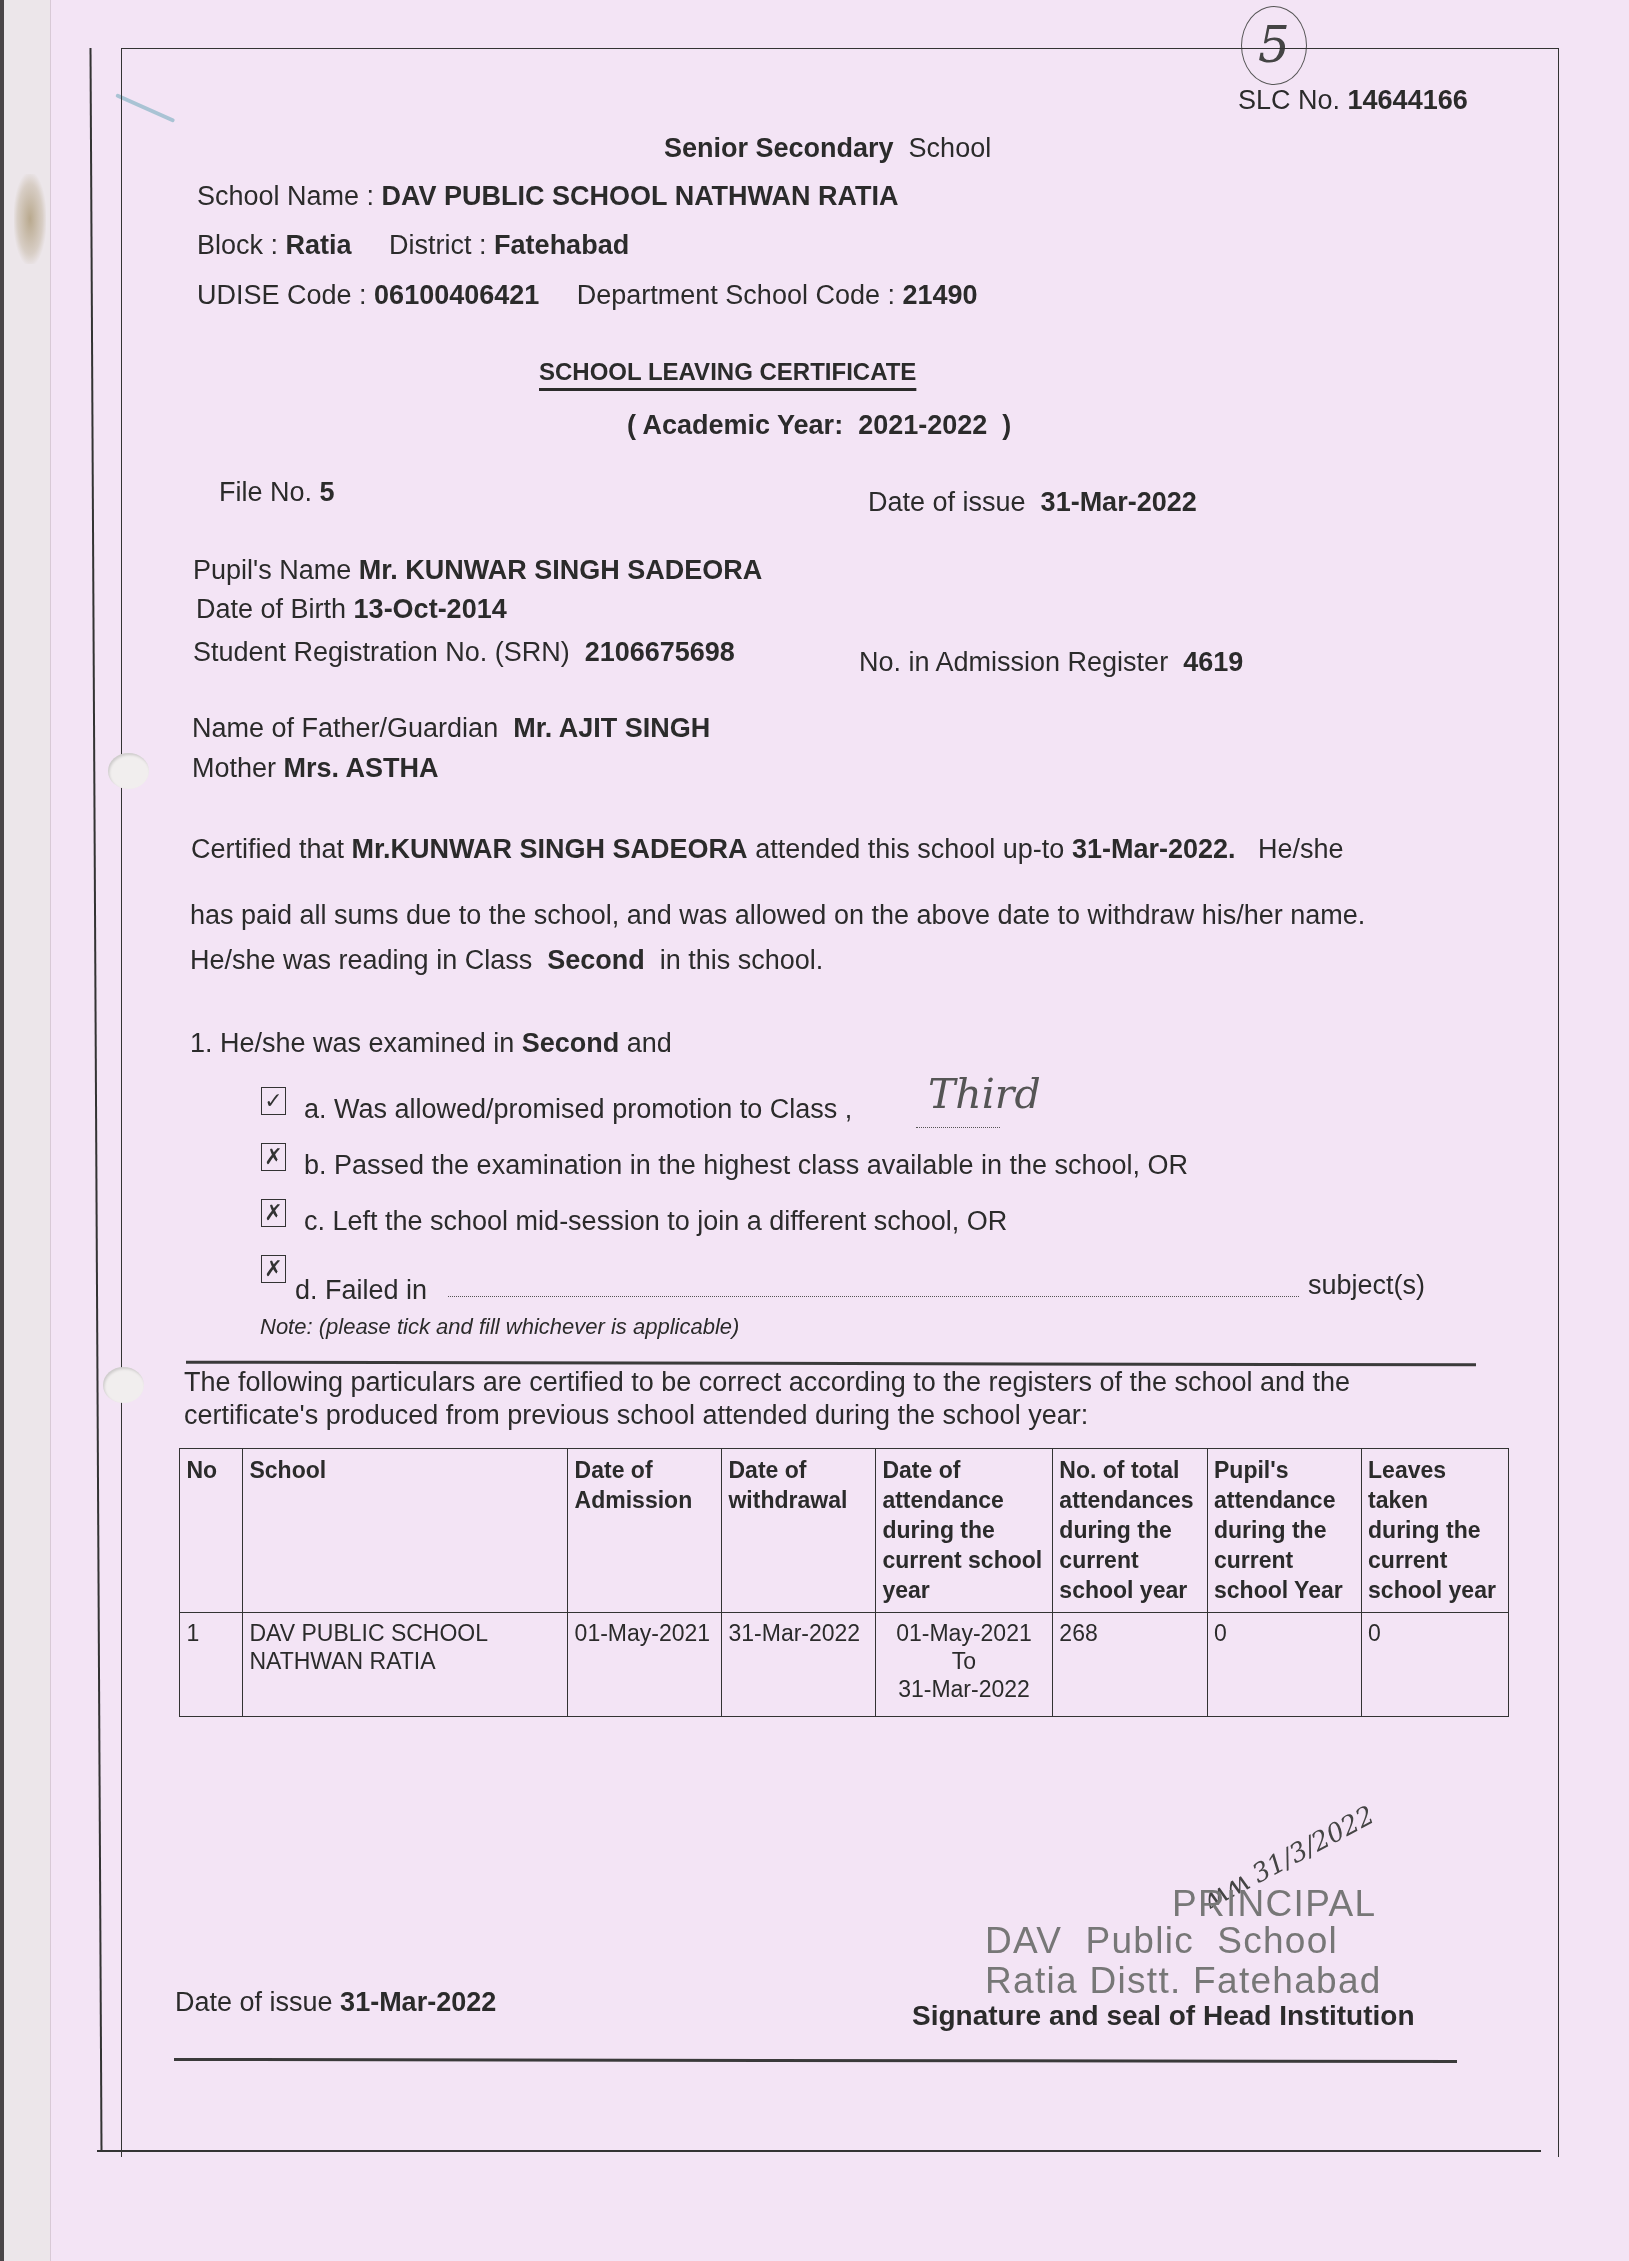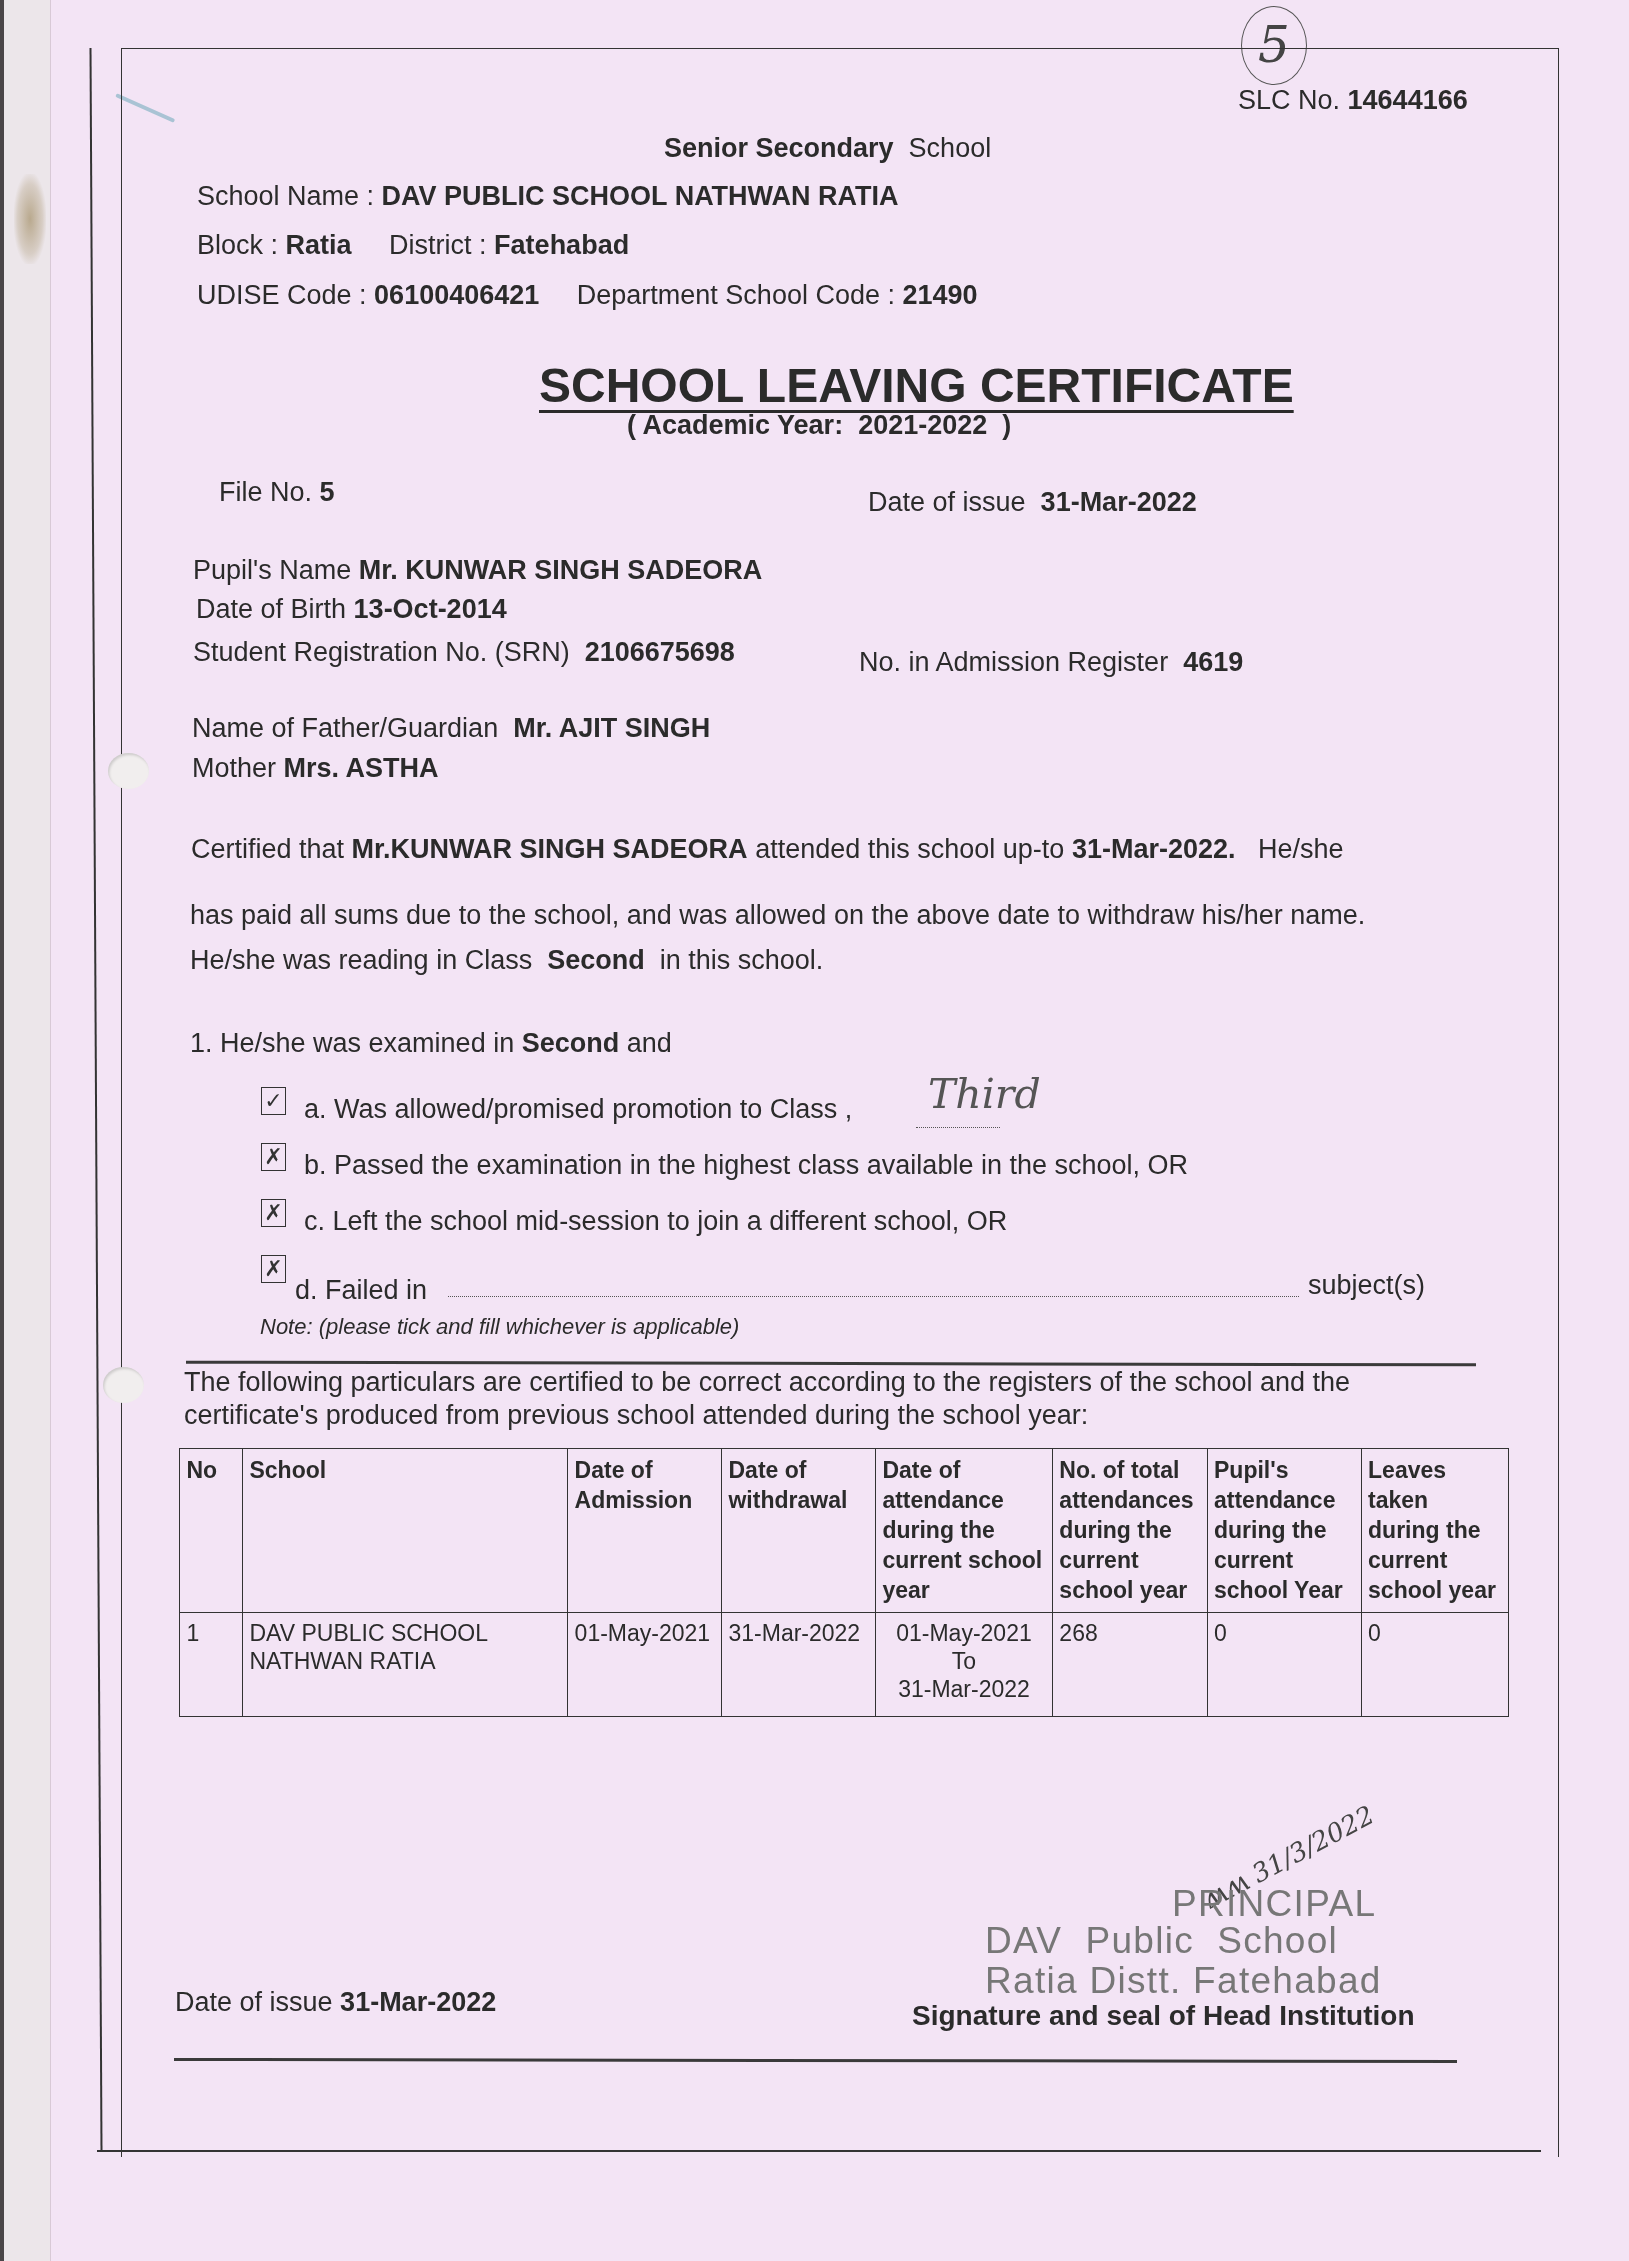--- a/index.html
+++ b/index.html
@@ -15,21 +15,21 @@
   .page-num { position:absolute; left:1241px; top:6.4px; width:64px; height:77px; border:1.3px solid #555; border-radius:50%; font-family:"DejaVu Serif", serif; font-size:50px; color:#444; text-align:center; line-height:77px; font-style:italic; }
   .frame { position:absolute; border:1.9px solid #333; }
   .outer-frame { left:121px; top:48px; width:1436px; height:2108px; border-bottom:none; }
   .frame-bottom { position:absolute; left:97px; top:2150px; width:1444px; height:1.9px; background:#333; }
   .frame-left { position:absolute; left:95px; top:48px; width:1.9px; height:2102px; background:#333; transform:rotate(-0.3deg); }
   .punch { position:absolute; width:41px; height:36px; border-radius:50%; background:#f1eeee; box-shadow: inset 1.3px 1.9px 2.6px rgba(0,0,0,0.15); }
   .t { position:absolute; font-size:27px; white-space:nowrap; }
   .b { font-weight:bold; }
   .slc { left:1238px; top:85px; font-size:27px; }
   .school-type { left:664px; top:133px; font-size:27px;text-align:right; }
-  .title { left:539px; top:358px; font-size:48px; font-weight:bold; text-decoration:underline; text-decoration-thickness:2.6px; text-underline-offset:7.7px; }
+  .title { left:539px; top:358px; font-size:24px; font-weight:bold; text-decoration:underline; text-decoration-thickness:2.6px; text-underline-offset:7.7px; }
   .ay { left:627px; top:410px; font-size:27px; font-weight:bold; }
   .note { font-style:italic; font-size:22px; }
   .hand { font-family:"DejaVu Serif", serif; font-style:italic; font-size:41px; color:#555; }
   .hr { position:absolute; height:2.6px; background:#3a3a3a; }
   .checkbox { position:absolute; width:23px; height:26px; border:1.9px solid #333; font-size:22px; line-height:26px; text-align:center; color:#333; }
   .dots { position:absolute; border-bottom:1.9px dotted #555; }
   table.particulars { position:absolute; left:179px; top:1448px; width:1330px; border-collapse:collapse; font-size:23px; }
   table.particulars th, table.particulars td { border:1.9px solid #333; vertical-align:top; padding:6.4px 6.4px; text-align:left; }
   table.particulars th { font-weight:bold; line-height:30px; }
   table.particulars td { line-height:28px; height:90px; }

